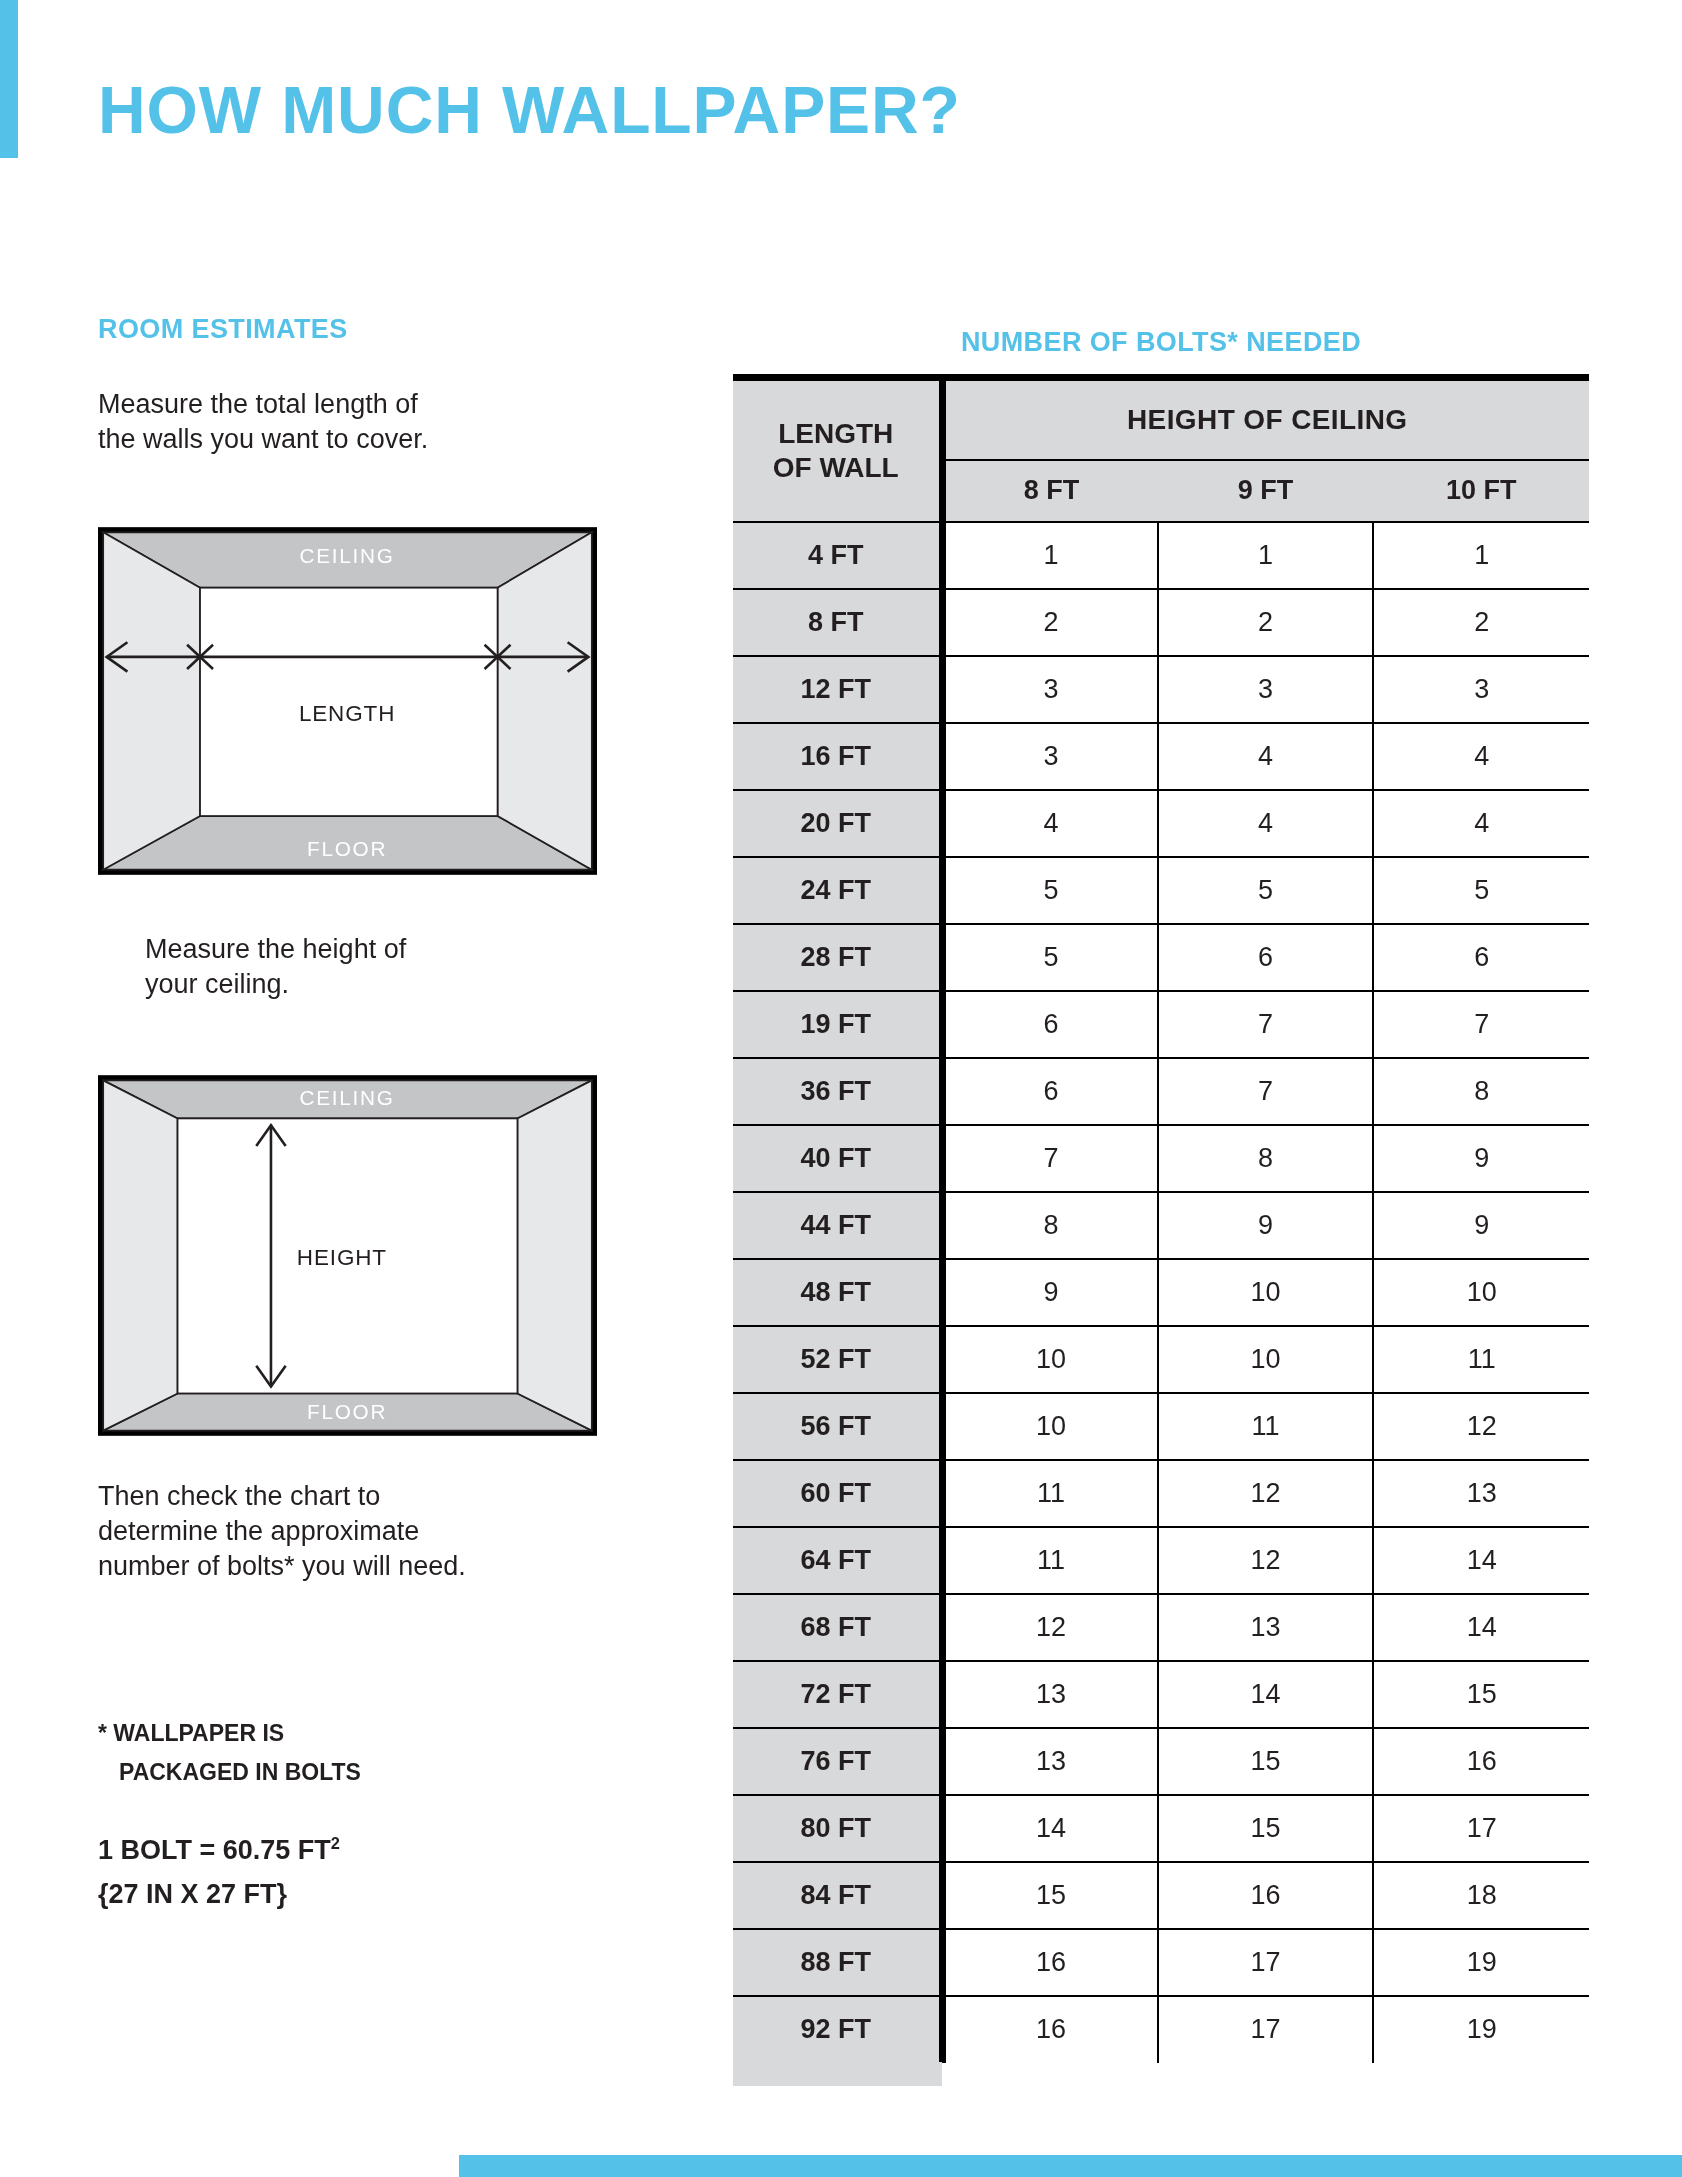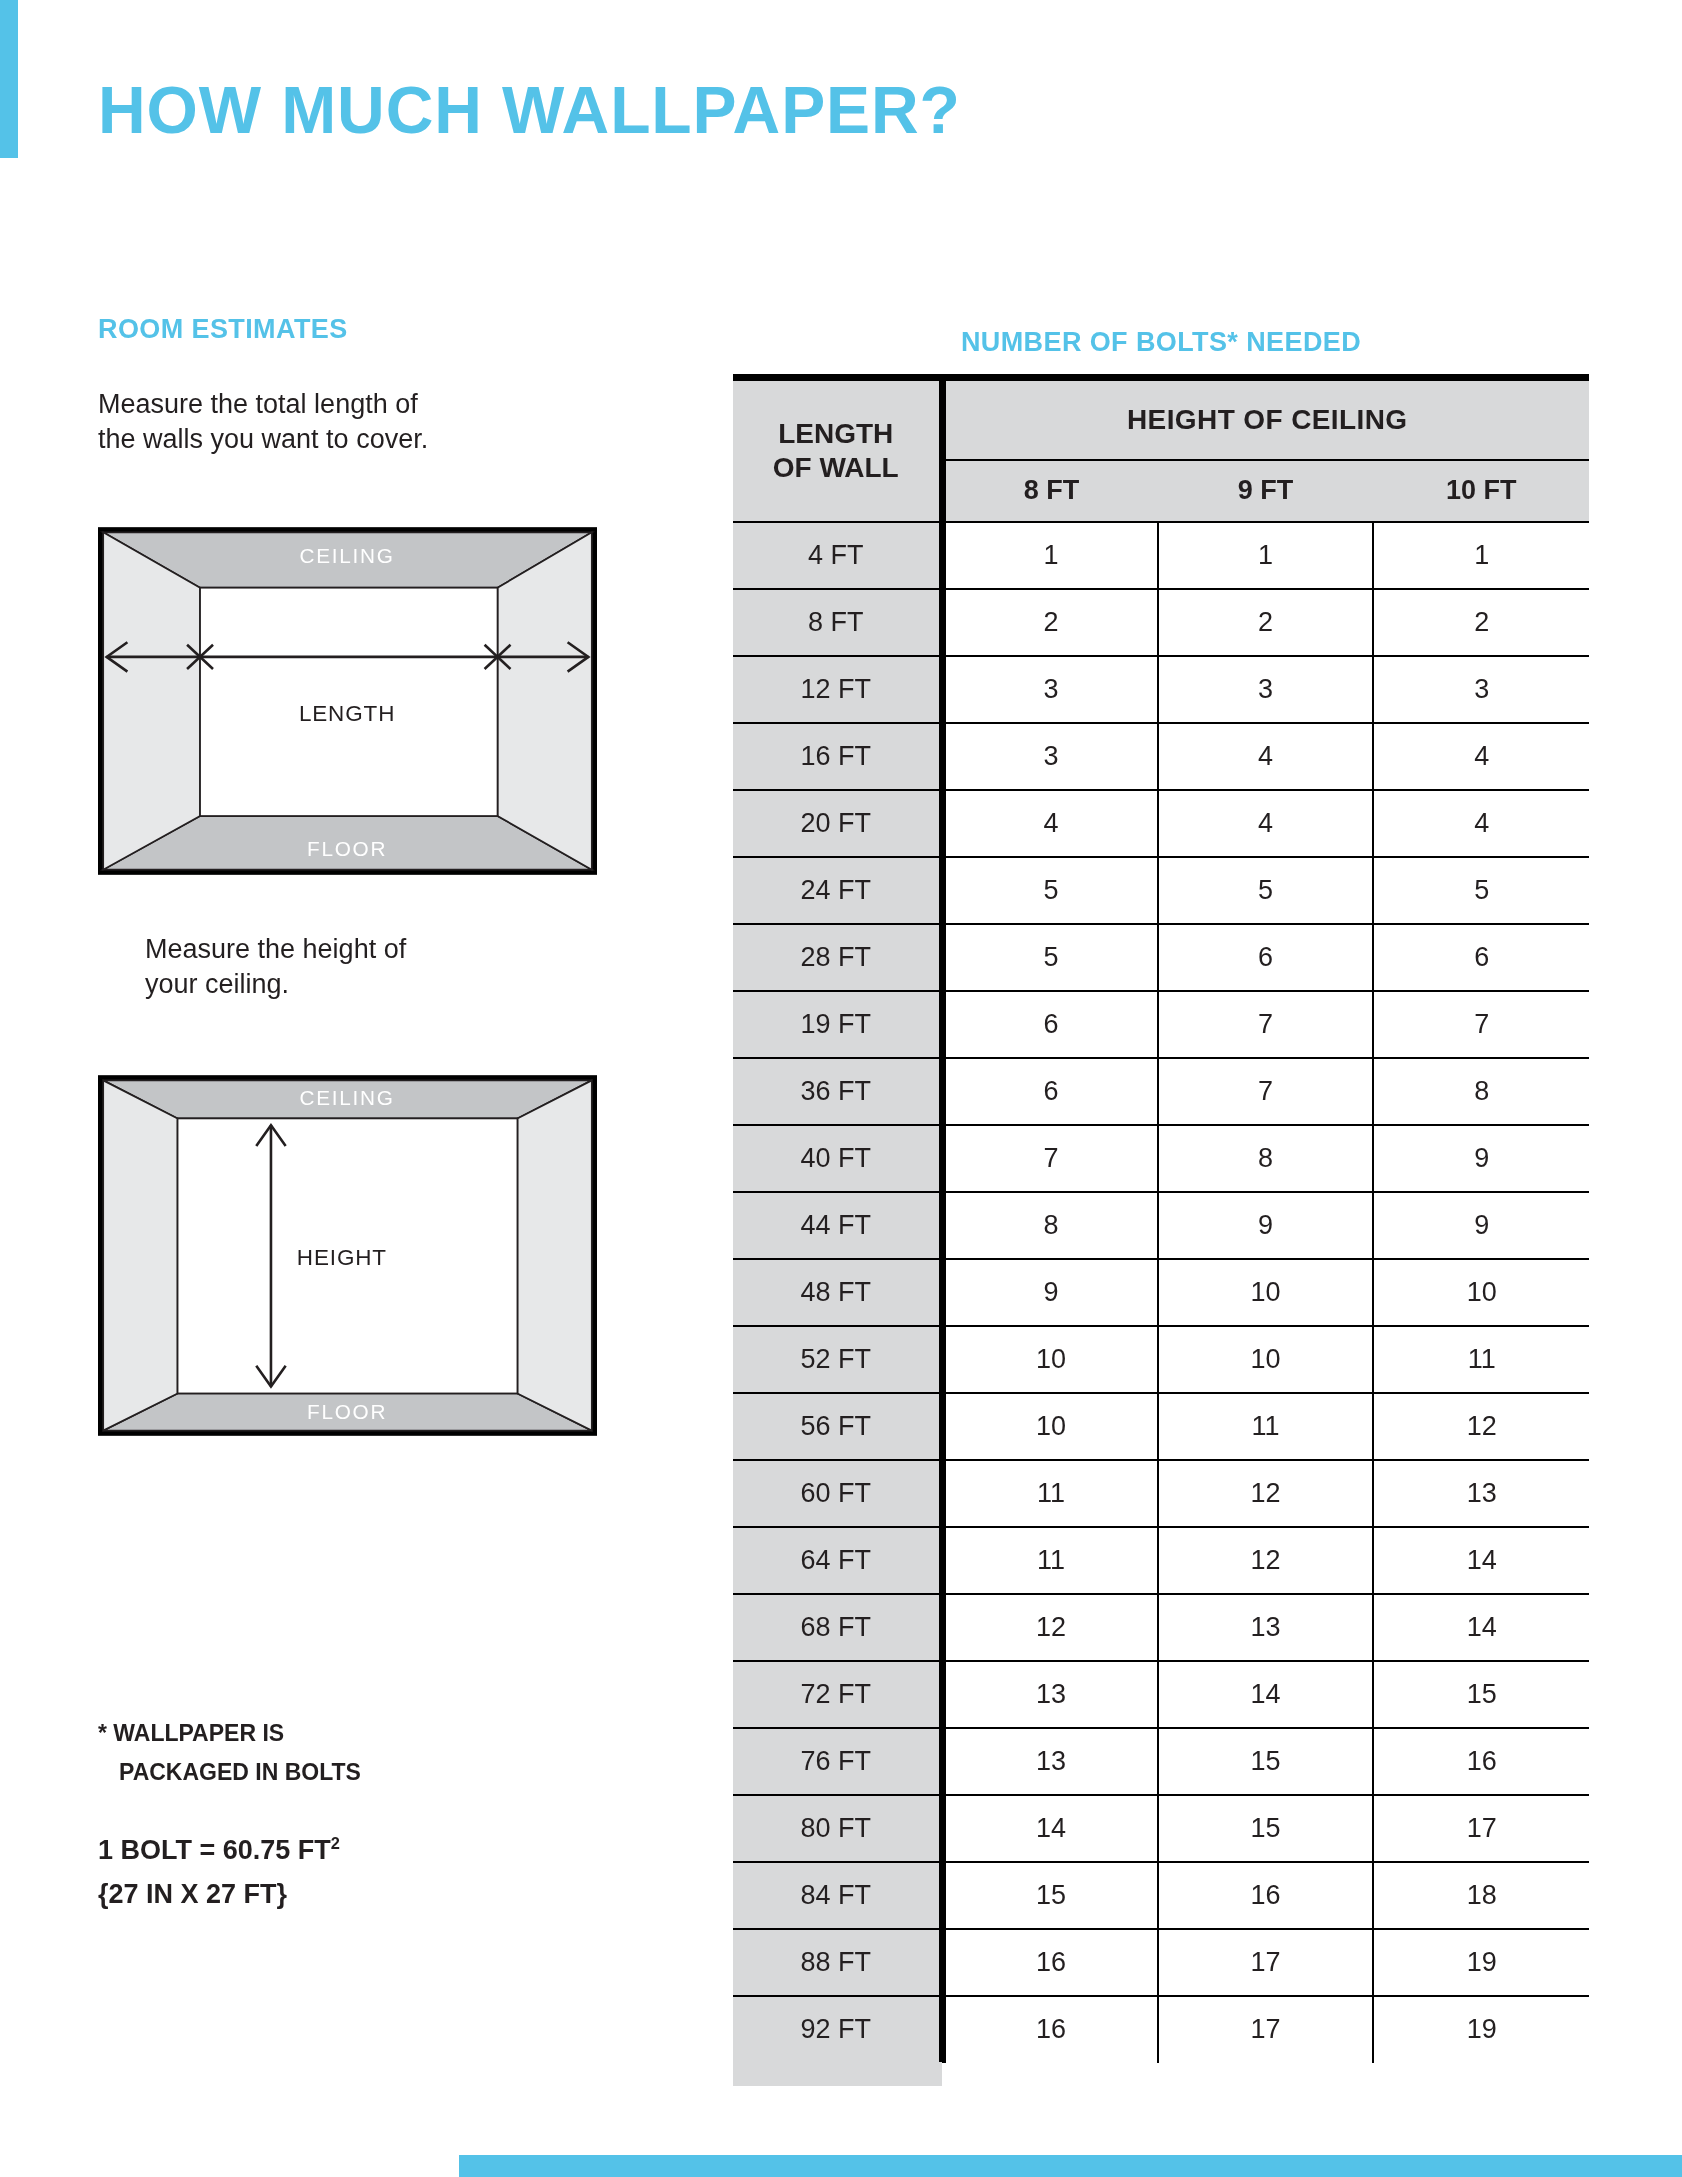--- a/index.html
+++ b/index.html
@@ -63,21 +63,21 @@
   }
   .bolt-table th.group {
     background:var(--tbl-gray); font-weight:bold; font-size:28px;
     height:82px; letter-spacing:0.4px;
   }
   .bolt-table th.sub {
     background:var(--tbl-gray); font-weight:bold; height:62px;
     border-top:2.6px solid #000;
   }
   .bolt-table tbody th.rowhead {
-    background:var(--tbl-gray); font-weight:normal; height:67px;
+    background:var(--tbl-gray); font-weight:bold; height:67px;
     border-right:7.8px solid #000; border-top:2.6px solid #000;margin-top:40px;
   }
   .bolt-table tbody td {
     background:#ffffff; border-top:2.6px solid #000; height:67px;
   }
   .bolt-table tbody td + td { border-left:2.6px solid #000; }
   .col1-tail {
     position:absolute; left:0; top:100%; width:209px; height:24px;
     background:var(--tbl-gray); margin-top:-0.9px;
   }
@@ -134,20 +134,23 @@
         <line x1="200" y1="58" x2="200" y2="360"></line>
         <polyline points="183,82 200,58 217,82"></polyline>
         <polyline points="183,336 200,360 217,336"></polyline>
       </g>
       <text x="288" y="34" text-anchor="middle" fill="#ffffff" font-size="24" letter-spacing="2">CEILING</text>
       <text x="282" y="220" text-anchor="middle" fill="#231f20" font-size="26" letter-spacing="1">HEIGHT</text>
       <text x="288" y="398" text-anchor="middle" fill="#ffffff" font-size="24" letter-spacing="2">FLOOR</text>
     </svg>
   </div>
 
+  <p class="step step3">Then check the chart to
+determine the approximate
+number of bolts* you will need.</p>
 
   <p class="footnote">
     <span>* WALLPAPER IS</span><br>
     <span class="indent">PACKAGED IN BOLTS</span>
   </p>
 
   <p class="bolt-info">
     <span>1 BOLT = 60.75 FT</span><sup>2</sup><br>
     <span>{27 IN X 27 FT}</span>
   </p>

